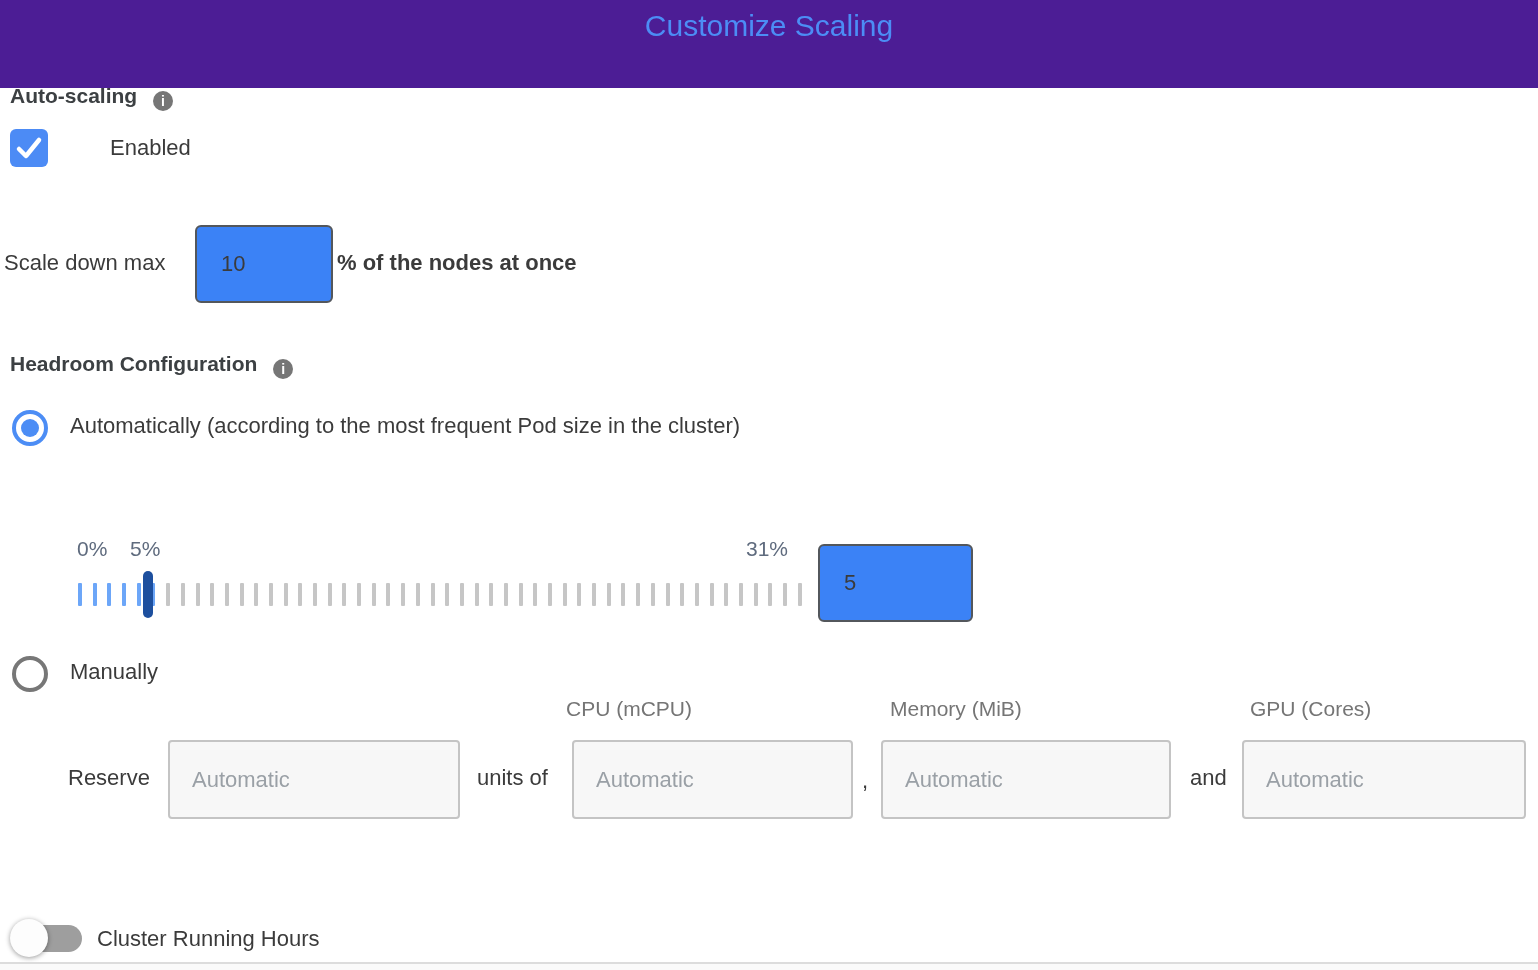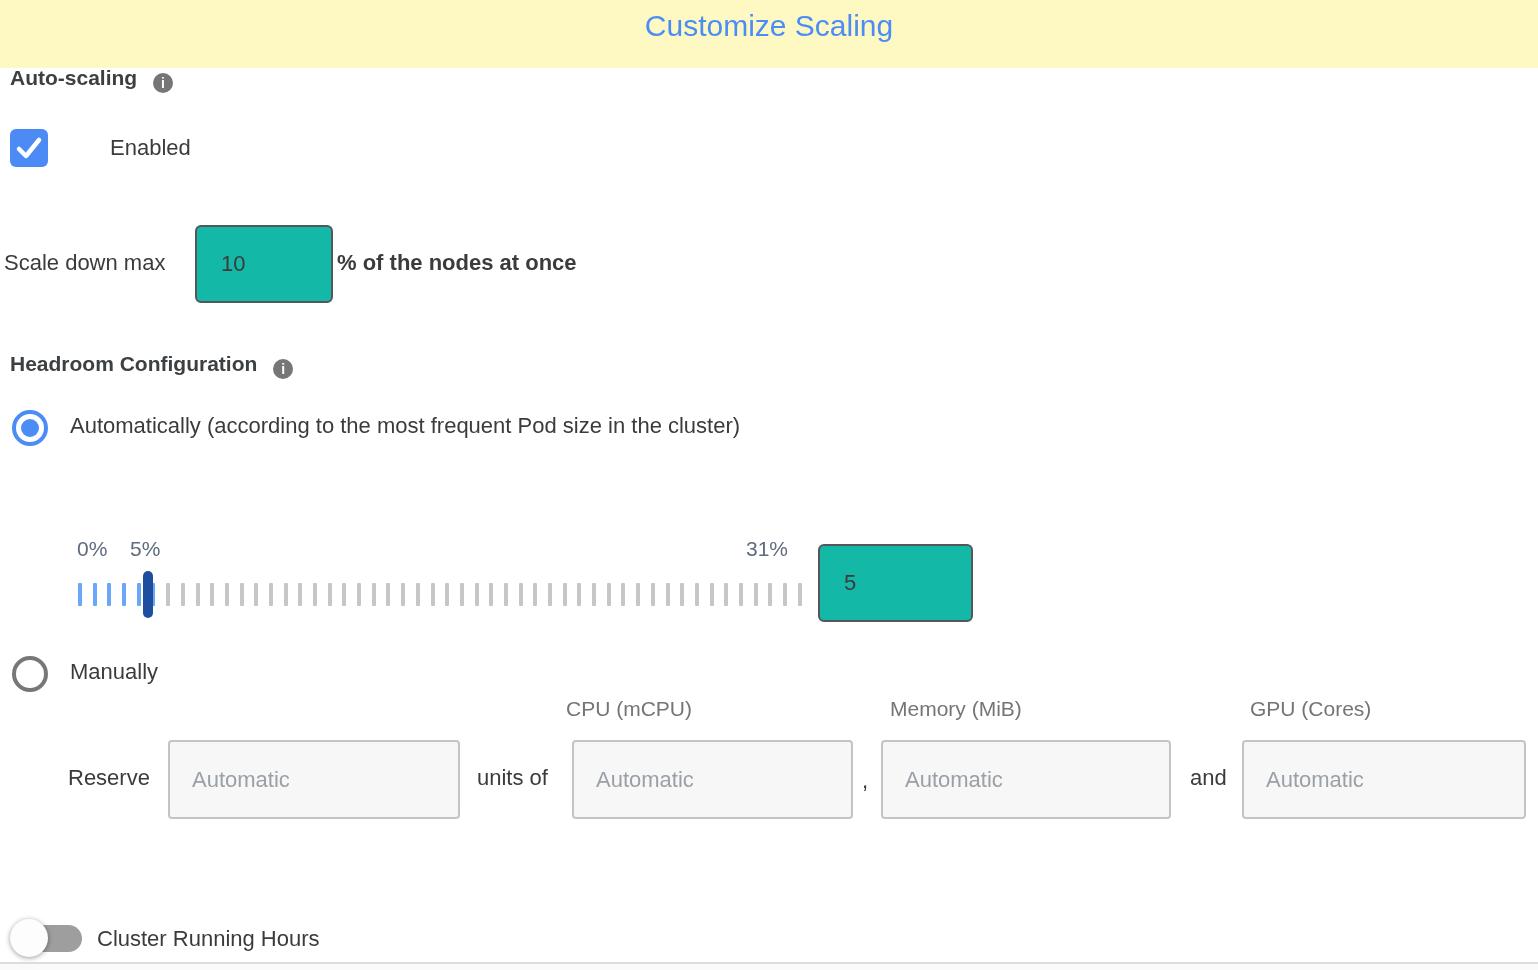--- a/index.html
+++ b/index.html
@@ -1,39 +1,39 @@
 <!DOCTYPE html>
 <html><head>
 <meta charset="utf-8">
 <style>
   * { margin:0; padding:0; box-sizing:border-box; }
   html,body { background:#fff; }
   body { font-family:"Liberation Sans","DejaVu Sans",sans-serif; color:#3c4043; }
   #stage { position:relative; width:1538px; height:970px; background:#fff; overflow:hidden; }
 
   
-  .header { position:absolute; left:0; top:0; width:1538px; height:68px; background:#fef9c3; }
+  .header { position:absolute; left:0; top:0; width:1538px; height:88px; background:#4c1d95; }
   .header .title { position:absolute; left:0; top:9px; width:100%; text-align:center;
                    font-size:30px; color:#4c8df5; font-weight:400; }
 
   
   .section-label { position:absolute; font-size:21px; font-weight:700; color:#3c4043; }
   .info-icon { display:inline-block; width:20px; height:20px; border-radius:50%;
                background:#767676; color:#fff; font-size:14px; font-weight:700;
                text-align:center; line-height:20px; vertical-align:-3px; font-style:normal; }
 
   
   .checkbox { position:absolute; left:10px; top:129px; width:38px; height:38px;
               background:#4c8bf5; border-radius:6px; cursor:pointer; }
   .checkbox svg { position:absolute; left:0; top:0; }
   .plain-label { position:absolute; font-size:22px; color:#3b3b3b; }
 
   
   .white-input { position:absolute; border:2px solid #53575c; border-radius:6px;
-                 background:#14b8a6; font-size:22px; color:#3b3b3b; padding-left:24px;
+                 background:#3b82f6; font-size:22px; color:#3b3b3b; padding-left:24px;
                  font-family:"Liberation Sans","DejaVu Sans",sans-serif; outline:none; }
 
   
   .radio { position:absolute; width:36px; height:36px; border-radius:50%; background:#fff; cursor:pointer; }
   .radio.selected { border:4px solid #4c8df5; }
   .radio.selected::after { content:""; position:absolute; left:5px; top:5px; width:18px; height:18px;
                            border-radius:50%; background:#4c8df5; }
   .radio.unselected { border:4px solid #777; }
 
   
@@ -65,21 +65,21 @@
 </style>
 </head>
 <body>
 
 <div id="stage">
 
   <div class="header">
     <div class="title">Customize Scaling</div>
   </div>
 
-  <div class="section-label" style="left:10px; top:66px;">
+  <div class="section-label" style="left:10px; top:84px;">
     <span>Auto-scaling</span>
     <span style="display:inline-block; width:10px;"></span><i class="info-icon">i</i>
   </div>
 
   <div class="checkbox">
     <svg width="38" height="38" viewBox="0 0 38 38">
       <polyline points="9,20 16,27 29,11" fill="none" stroke="#ffffff" stroke-width="4.5" stroke-linecap="round" stroke-linejoin="round"></polyline>
     </svg>
   </div>
   <div class="plain-label" style="left:70px; top:129px; line-height:38px;margin-left:40px;">Enabled</div>

